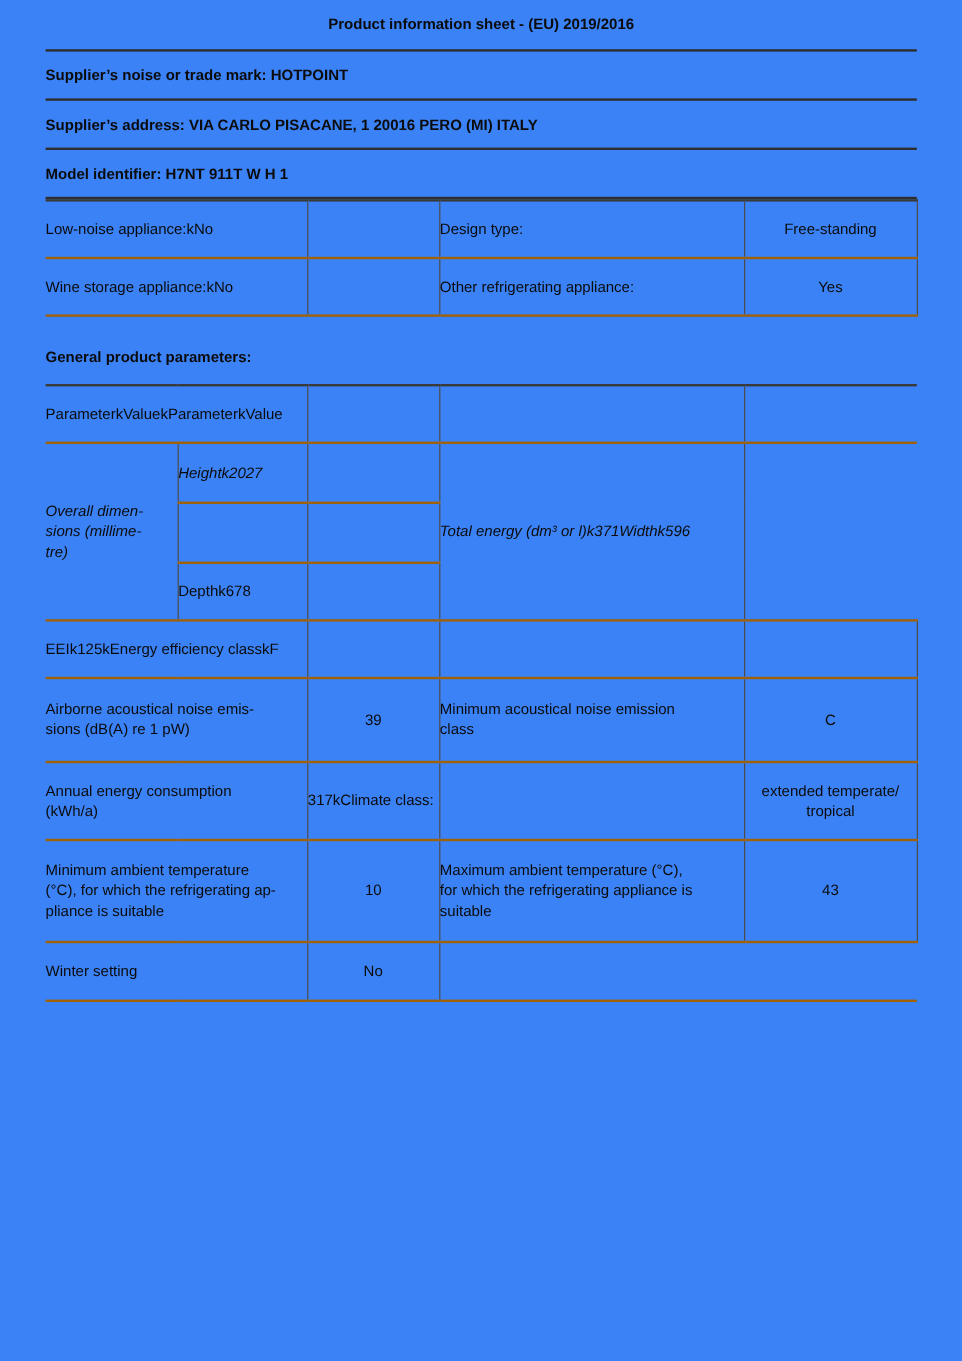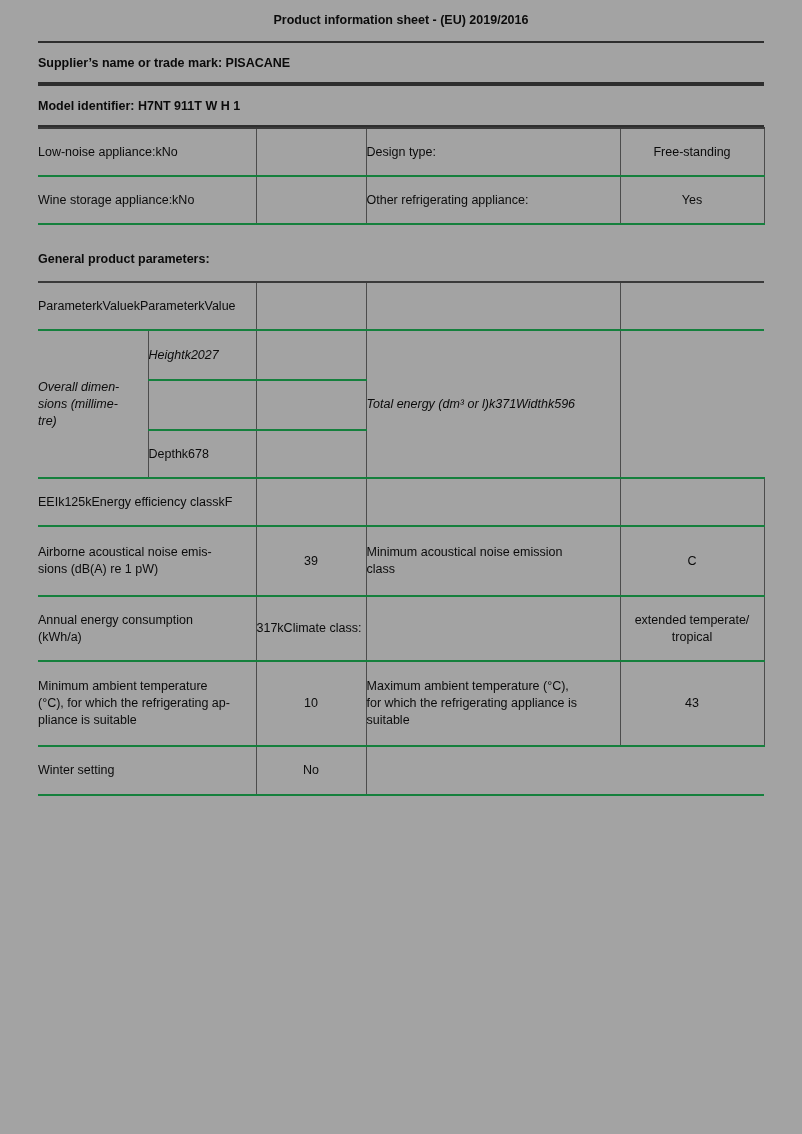--- a/index.html
+++ b/index.html
@@ -1,19 +1,19 @@
 <!DOCTYPE html>
 <html><head>
 <meta charset="utf-8">
 <style>
   html, body { margin:0; padding:0; background:#ffffff; }
   .page {
     position:relative;
     width:802px; height:1134px;
-    background:#a3a3a3;
+    background:#3b82f6;
     box-sizing:border-box;
     padding:12px 38px 0 38px;
     font-family:"Liberation Sans", sans-serif;
     color:#0b0b0b;
     font-size:12.5px;
     line-height:17px;
     overflow:hidden;
   }
   .title {
     text-align:center;
@@ -40,21 +40,21 @@
     border-collapse:collapse;
     table-layout:fixed;
     width:726px;
   }
   table.doc-table td {
     padding:0;
     vertical-align:middle;
     font-size:12.5px;
     line-height:17px;
     border-top:2px solid #3a3a3a;
-    border-bottom:2px solid #15803d;
+    border-bottom:2px solid #a16207;
     overflow:visible;
   }
   td.vl { border-left:1px solid #4c4c4c;margin-left:30px; }
   td.rb { border-right:1px solid #4c4c4c; }
   .pre { white-space:pre; }
   .pl1 { padding-left:1px; }
   .pl7 { padding-left:7px; }
   .pl8 { padding-left:8px; }
   .pl44 { padding-left:44px; }
   .pl68 { padding-left:68px; }
@@ -69,23 +69,24 @@
   tr.h47 td { height:47px; }
 </style>
 </head>
 <body>
 
 <div class="page">
 
   <div class="title">Product information sheet - (EU) 2019/2016</div>
   <div class="rule"></div>
 
-  <div class="boldline">Supplier’s name or trade mark: PISACANE</div>
+  <div class="boldline">Supplier’s noise or trade mark: HOTPOINT</div>
   <div class="rule"></div>
 
+  <div class="boldline">Supplier’s address: VIA CARLO PISACANE, 1 20016 PERO (MI) ITALY</div>
   <div class="rule"></div>
 
   <div class="boldline">Model identifier: H7NT 911T W H 1</div>
   <div class="rule"></div>
 
 
   <table class="doc-table">
     <colgroup>
       <col style="width:218px">
         <col style="width:110px">

